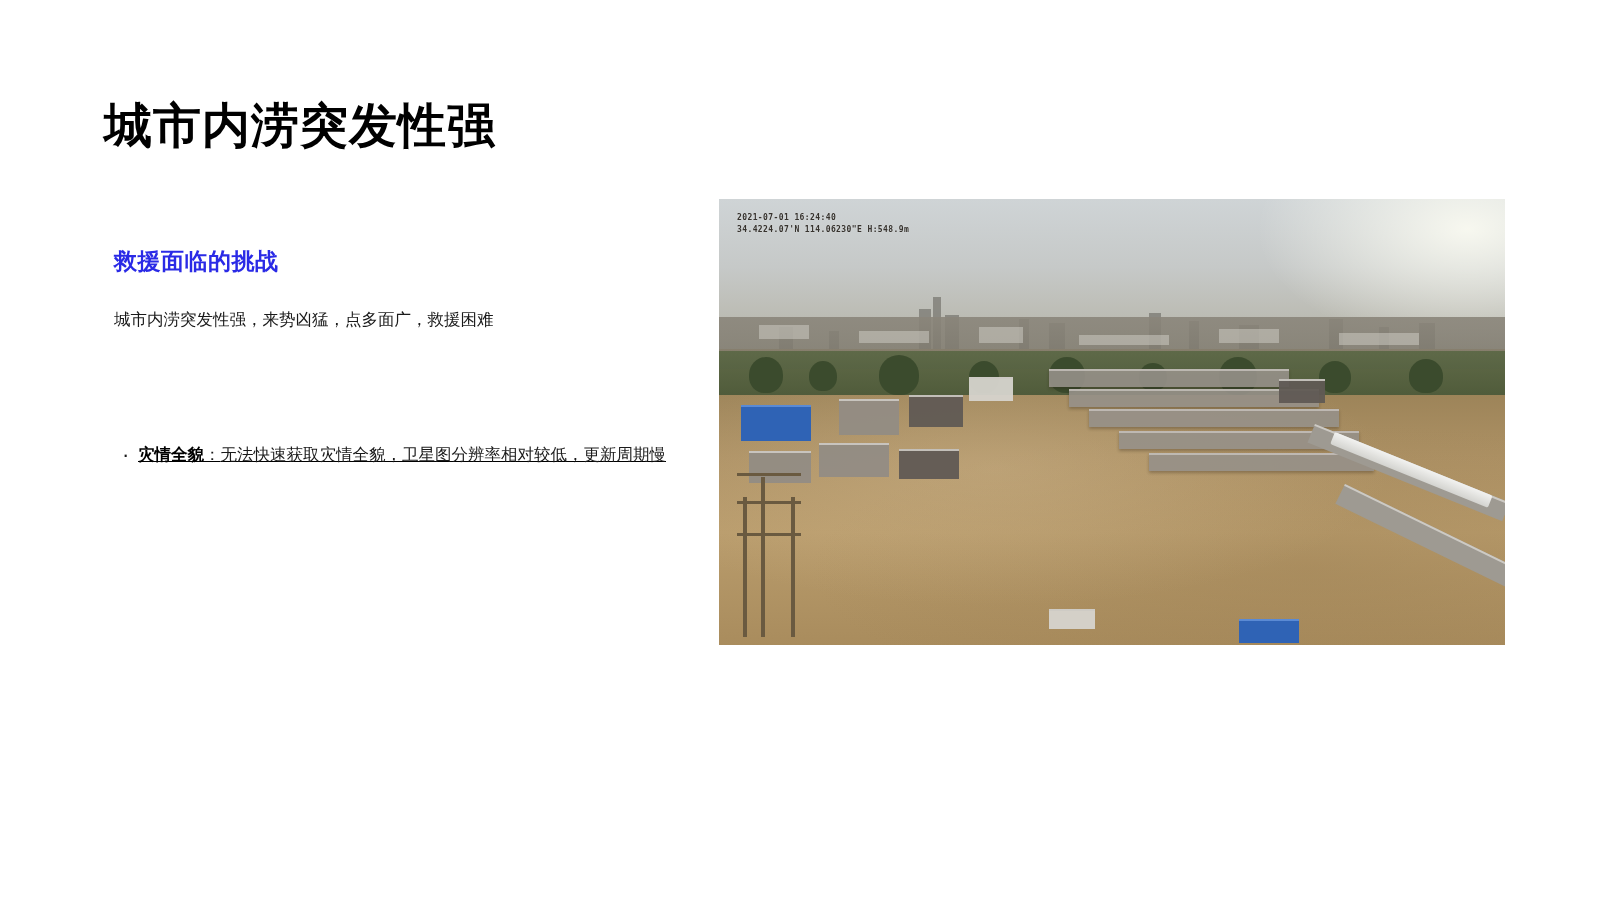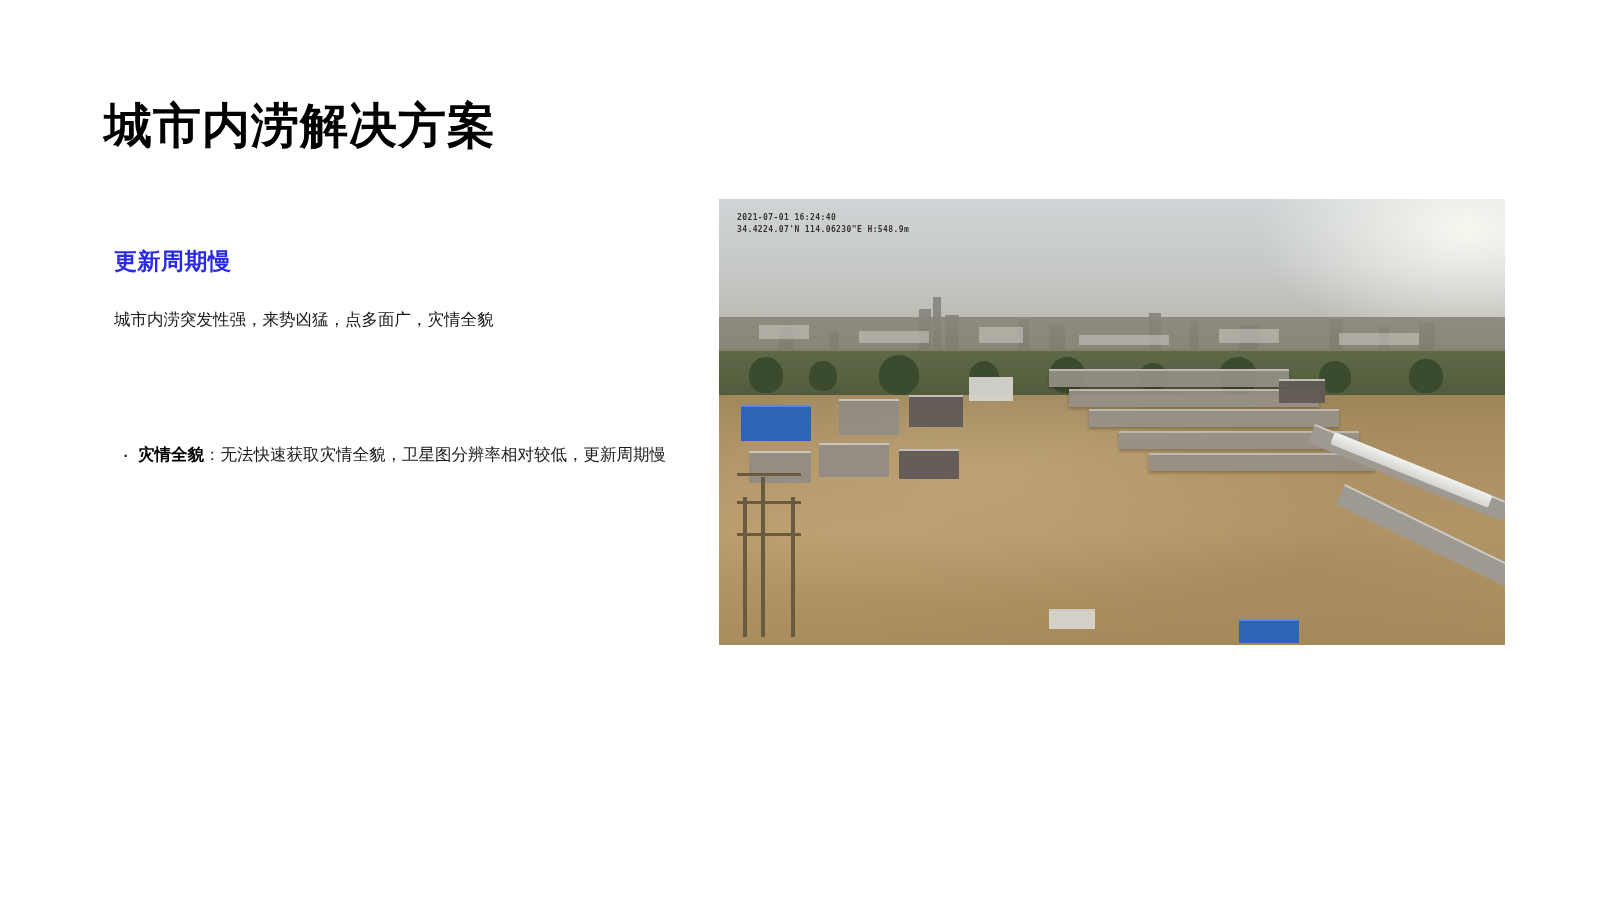--- a/index.html
+++ b/index.html
@@ -47,20 +47,21 @@
     font-size: 16.5px;
     color: #1a1a1a;
     line-height: 1.7;
     margin: 0;
   }
 
   .bullet-list {
     list-style: none;
     margin: 0;
     padding: 0;
+    text-decoration: underline;
   }
 
   .bullet-item {
     position: relative;
     font-size: 16.5px;
     color: #1a1a1a;
     line-height: 1.75;
     padding-left: 16px;
     margin-bottom: 6px;
   }
@@ -213,25 +214,25 @@
     white-space: nowrap;
   }
   .osd-1 { top: 14px; }
   .osd-2 { top: 26px; }
 </style>
 </head>
 <body>
 
 <div id="slide">
 
-  <div id="slide-title">城市内涝解决方案</div>
+  <div id="slide-title">城市内涝突发性强</div>
 
   <div class="section-1">
-    <div class="section-heading">更新周期慢</div>
-    <p class="para">城市内涝突发性强，来势凶猛，点多面广，灾情全貌</p>
+    <div class="section-heading">救援面临的挑战</div>
+    <p class="para">城市内涝突发性强，来势凶猛，点多面广，救援困难</p>
   </div>
 
   <div class="section-2">
     <ul class="bullet-list">
       <li class="bullet-item">
         <span class="bullet-lead">灾情全貌</span><span>：</span><span>无法快速获取灾情全貌，卫星图分辨率相对较低，更新周期慢</span>
       </li>
     </ul>
   </div>
 

